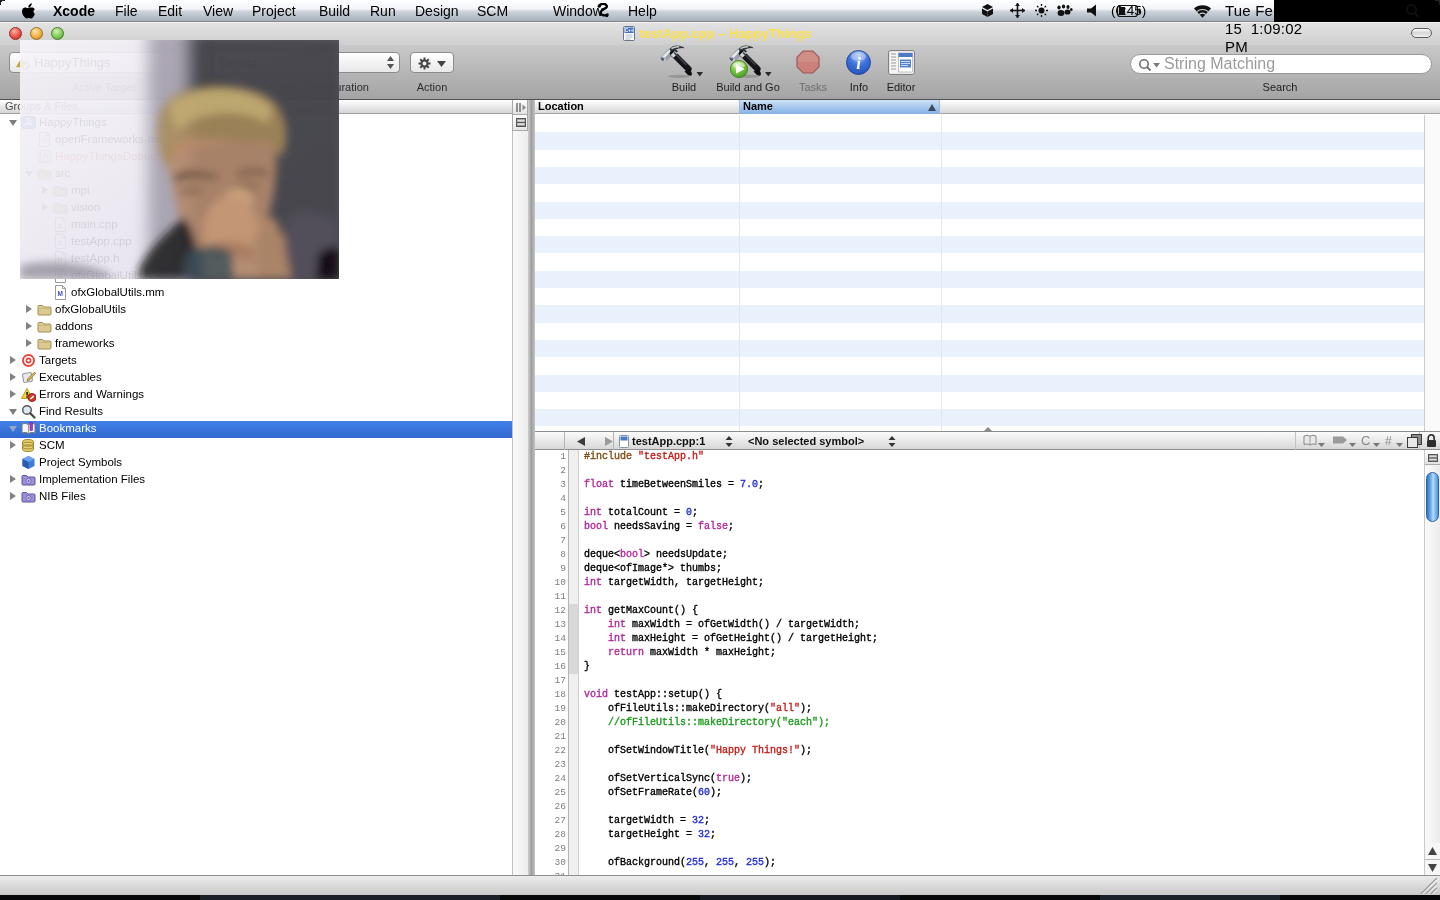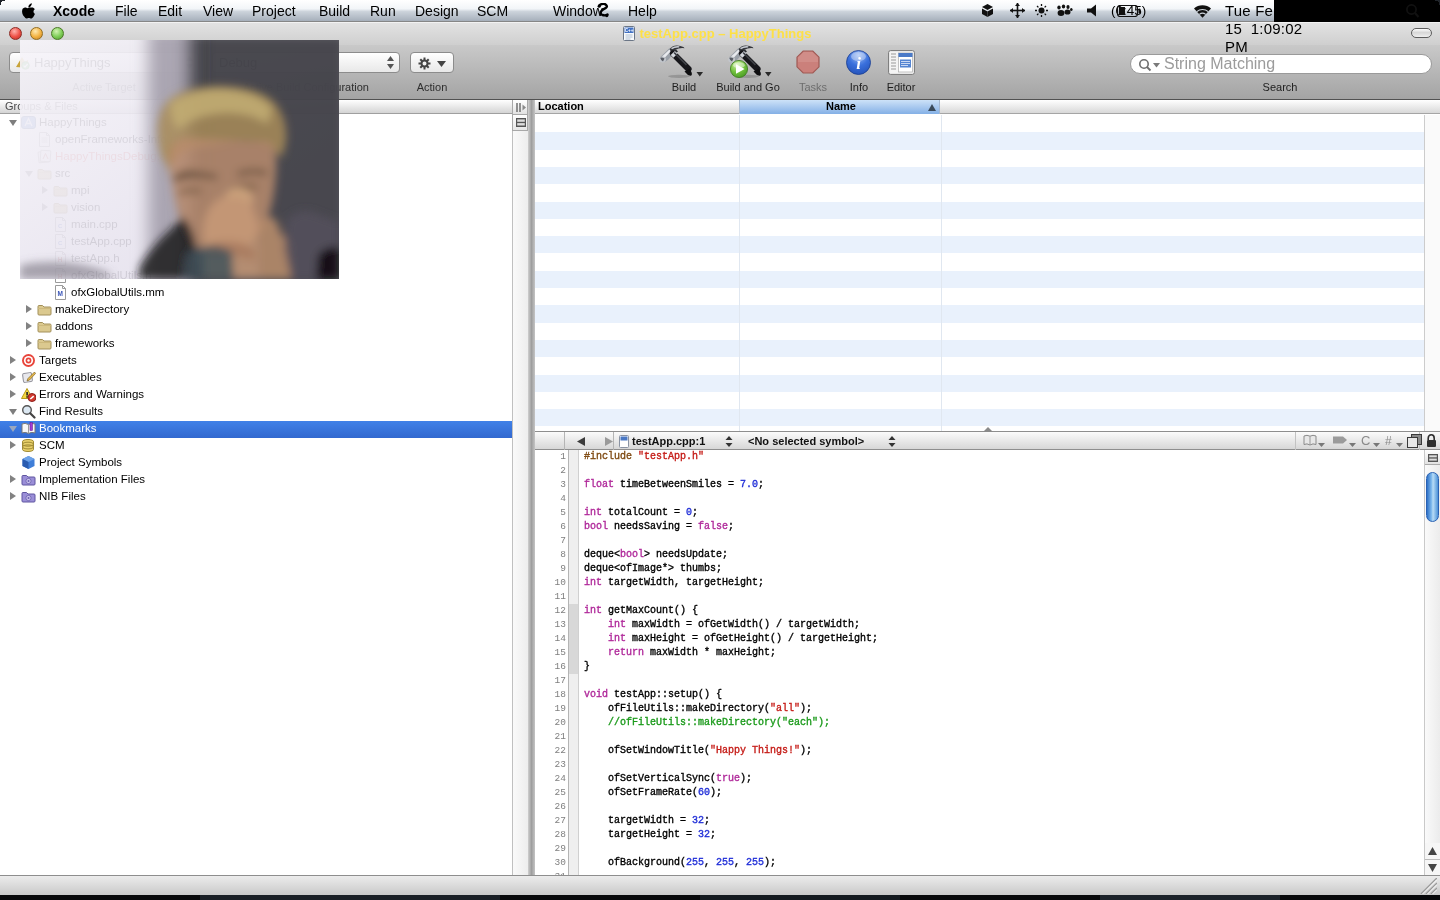--- a/index.html
+++ b/index.html
@@ -47,21 +47,21 @@
   #selrow { left:0; top:420.5px; width:512px; height:17px; background:linear-gradient(#4081e8,#3268cf); }
 
   #scrollstrip { left:512px; top:100px; width:16px; height:775px; background:linear-gradient(90deg,#fafafa,#ededed); border-left:1px solid #c0c0c0; }
   #divider { left:528px; top:100px; width:7px; height:775px; background:linear-gradient(90deg,#cfcfcf,#9e9e9e 50%,#c4c4c4); }
 
   
   #table { left:535px; top:100px; width:905px; height:331px; background:#fff; }
   #thead { position:absolute; left:0; top:0; width:905px; height:14px;
     background:linear-gradient(#ffffff,#d8d8d8); border-bottom:1px solid #a5a5a5; }
   .th { position:absolute; top:0; height:14px; font-size:11px; font-weight:bold; color:#000; line-height:13px; padding-left:3px; }
-  #thname { background:linear-gradient(#cde2f8,#84b0e6); border-left:1px solid #a5b8cf; border-right:1px solid #a5b8cf;text-align:center; }
+  #thname { background:linear-gradient(#cde2f8,#84b0e6); border-left:1px solid #a5b8cf; border-right:1px solid #a5b8cf; }
   .stripe { position:absolute; width:905px; height:17.3px; }
   .colline { position:absolute; top:15px; width:1px; height:316px; background:#e0e7f0; }
 
   
   #navbar { left:535px; top:431px; width:905px; height:19px;
     background:linear-gradient(#fbfbfb,#d7d7d7); border-top:1px solid #8e8e8e; border-bottom:1px solid #8e8e8e;
     font-size:11px; color:#111; }
 
   
   #editor { left:535px; top:450px; width:905px; height:425px; background:#fff; }
@@ -330,21 +330,21 @@
         <text x="7.2" y="11" font-size="6.5" font-weight="bold" fill="#3a55b8" text-anchor="middle" font-family="Liberation Sans">M</text>
       </svg>
       <span class="txt" style="left:71px">ofxGlobalUtils.mm</span>
     </div>
 <div class="trow" style="top:300.5px;">
       <div class="tri r" style="left:26px"></div>
       <svg class="ticon" style="left:37px" width="15" height="15" viewBox="0 0 15 15">
         <path d="M1 4.5 Q1 3.5 2 3.5 H5.5 L7 5 H13 Q14 5 14 6 V12 Q14 13 13 13 H2 Q1 13 1 12 Z" fill="#dbc98f" stroke="#a3905a"></path>
         <path d="M1 6.5 H14" stroke="#cdb97c"></path>
       </svg>
-      <span class="txt" style="left:55px">makeDirectory</span>
+      <span class="txt" style="left:55px">ofxGlobalUtils</span>
     </div>
 <div class="trow" style="top:317.5px;">
       <div class="tri r" style="left:26px"></div>
       <svg class="ticon" style="left:37px" width="15" height="15" viewBox="0 0 15 15">
         <path d="M1 4.5 Q1 3.5 2 3.5 H5.5 L7 5 H13 Q14 5 14 6 V12 Q14 13 13 13 H2 Q1 13 1 12 Z" fill="#dbc98f" stroke="#a3905a"></path>
         <path d="M1 6.5 H14" stroke="#cdb97c"></path>
       </svg>
       <span class="txt" style="left:55px">addons</span>
     </div>
 <div class="trow" style="top:334.5px;">

